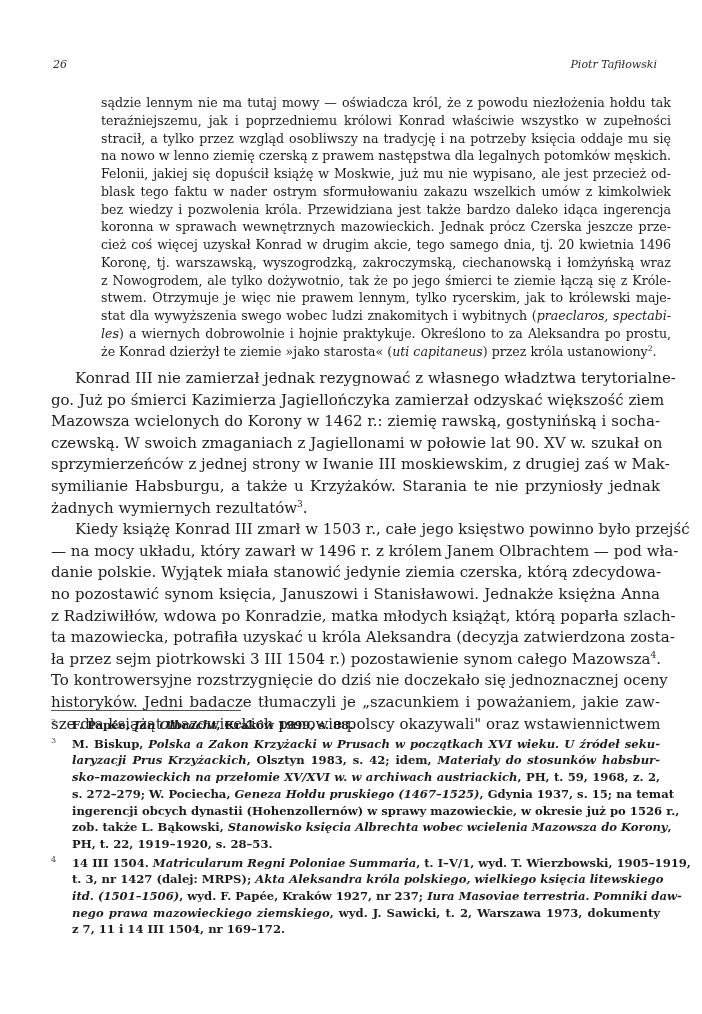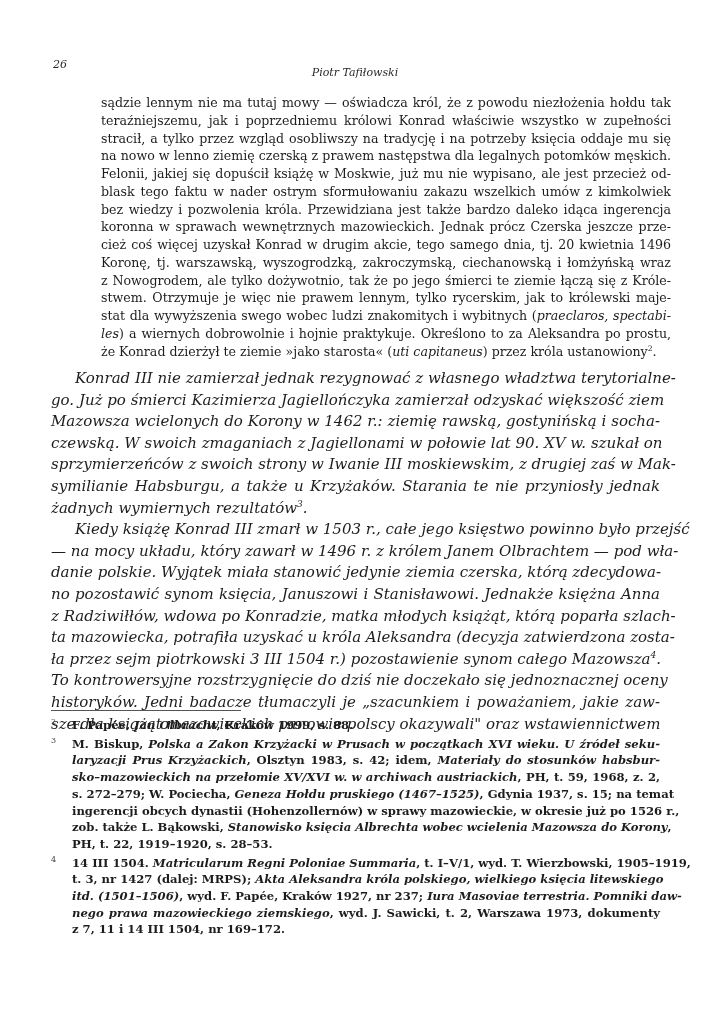--- a/index.html
+++ b/index.html
@@ -6,34 +6,34 @@
   body {
     width: 702px; height: 1014px; position: relative; overflow: hidden;
     font-family: "DejaVu Serif", "Liberation Serif", serif;
     color: #1d1d1d;
   }
   .page-header {
     position: absolute; top: 58px; left: 53px; width: 604px; height: 20px;
     font-style: italic; font-size: 11px; color: #2a2a2a;
   }
   .page-number { position: absolute; left: 0; top: 0; }
-  .running-head { position: absolute; left: 0; right: 0; top: 8px; text-align: center; }
+  .running-head { position: absolute; left: 0; right: 0; top: 0; text-align: right; }
 
   .quote-block {
     position: absolute; top: 94px; left: 90px; width: 570px;
     font-size: 12.6px; line-height: 17.75px; text-align: justify; margin-left: 11px;
   }
   .body-block {
     position: absolute; top: 368px; left: 51px; width: 609px;
     font-size: 15px; line-height: 21.6px; text-align: justify;
   }
   .line { display: block; white-space: nowrap; text-align-last: justify; text-align: justify; }
   .line.last { text-align-last: left; }
   .line.indent { padding-left: 24px; }
-  .body-block .line { overflow: visible; font-style: italic; }
+  .body-block .line { overflow: visible; }
   i { font-style: italic; }
   sup { font-size: 0.6em; line-height: 0; vertical-align: super; }
 
   .footnote-rule {
     position: absolute; top: 710px; left: 51px; width: 190px; height: 0;
     border-top: 1px solid #555;
   }
   .footnotes {
     position: absolute; top: 717px; left: 51px; width: 609px;
     font-size: 11.6px; line-height: 16.7px;
@@ -69,21 +69,21 @@
   <span class="line"><i>les</i><span>) a wiernych dobrowolnie i hojnie praktykuje. Określono to za Aleksandra po prostu,</span></span>
   <span class="line last"><span>że Konrad dzierżył te ziemie »jako starosta« (</span><i>uti capitaneus</i><span>) przez króla ustanowiony</span><sup>2</sup><span>.</span></span>
 </div>
 
 <div class="body-block">
   <div>
     <span class="line indent">Konrad III nie zamierzał jednak rezygnować z własnego władztwa terytorialne-</span>
     <span class="line">go. Już po śmierci Kazimierza Jagiellończyka zamierzał odzyskać większość ziem</span>
     <span class="line">Mazowsza wcielonych do Korony w 1462 r.: ziemię rawską, gostynińską i socha-</span>
     <span class="line">czewską. W swoich zmaganiach z Jagiellonami w połowie lat 90. XV w. szukał on</span>
-    <span class="line">sprzymierzeńców z swoich strony w Iwanie III moskiewskim, z drugiej zaś w Mak-</span>
+    <span class="line">sprzymierzeńców z jednej strony w Iwanie III moskiewskim, z drugiej zaś w Mak-</span>
     <span class="line">symilianie Habsburgu, a także u Krzyżaków. Starania te nie przyniosły jednak</span>
     <span class="line last"><span>żadnych wymiernych rezultatów</span><sup>3</sup><span>.</span></span>
   </div>
   <div>
     <span class="line indent">Kiedy książę Konrad III zmarł w 1503 r., całe jego księstwo powinno było przejść</span>
     <span class="line">— na mocy układu, który zawarł w 1496 r. z królem Janem Olbrachtem — pod wła-</span>
     <span class="line">danie polskie. Wyjątek miała stanowić jedynie ziemia czerska, którą zdecydowa-</span>
     <span class="line">no pozostawić synom księcia, Januszowi i Stanisławowi. Jednakże księżna Anna</span>
     <span class="line">z Radziwiłłów, wdowa po Konradzie, matka młodych książąt, którą poparła szlach-</span>
     <span class="line">ta mazowiecka, potrafiła uzyskać u króla Aleksandra (decyzja zatwierdzona zosta-</span>

